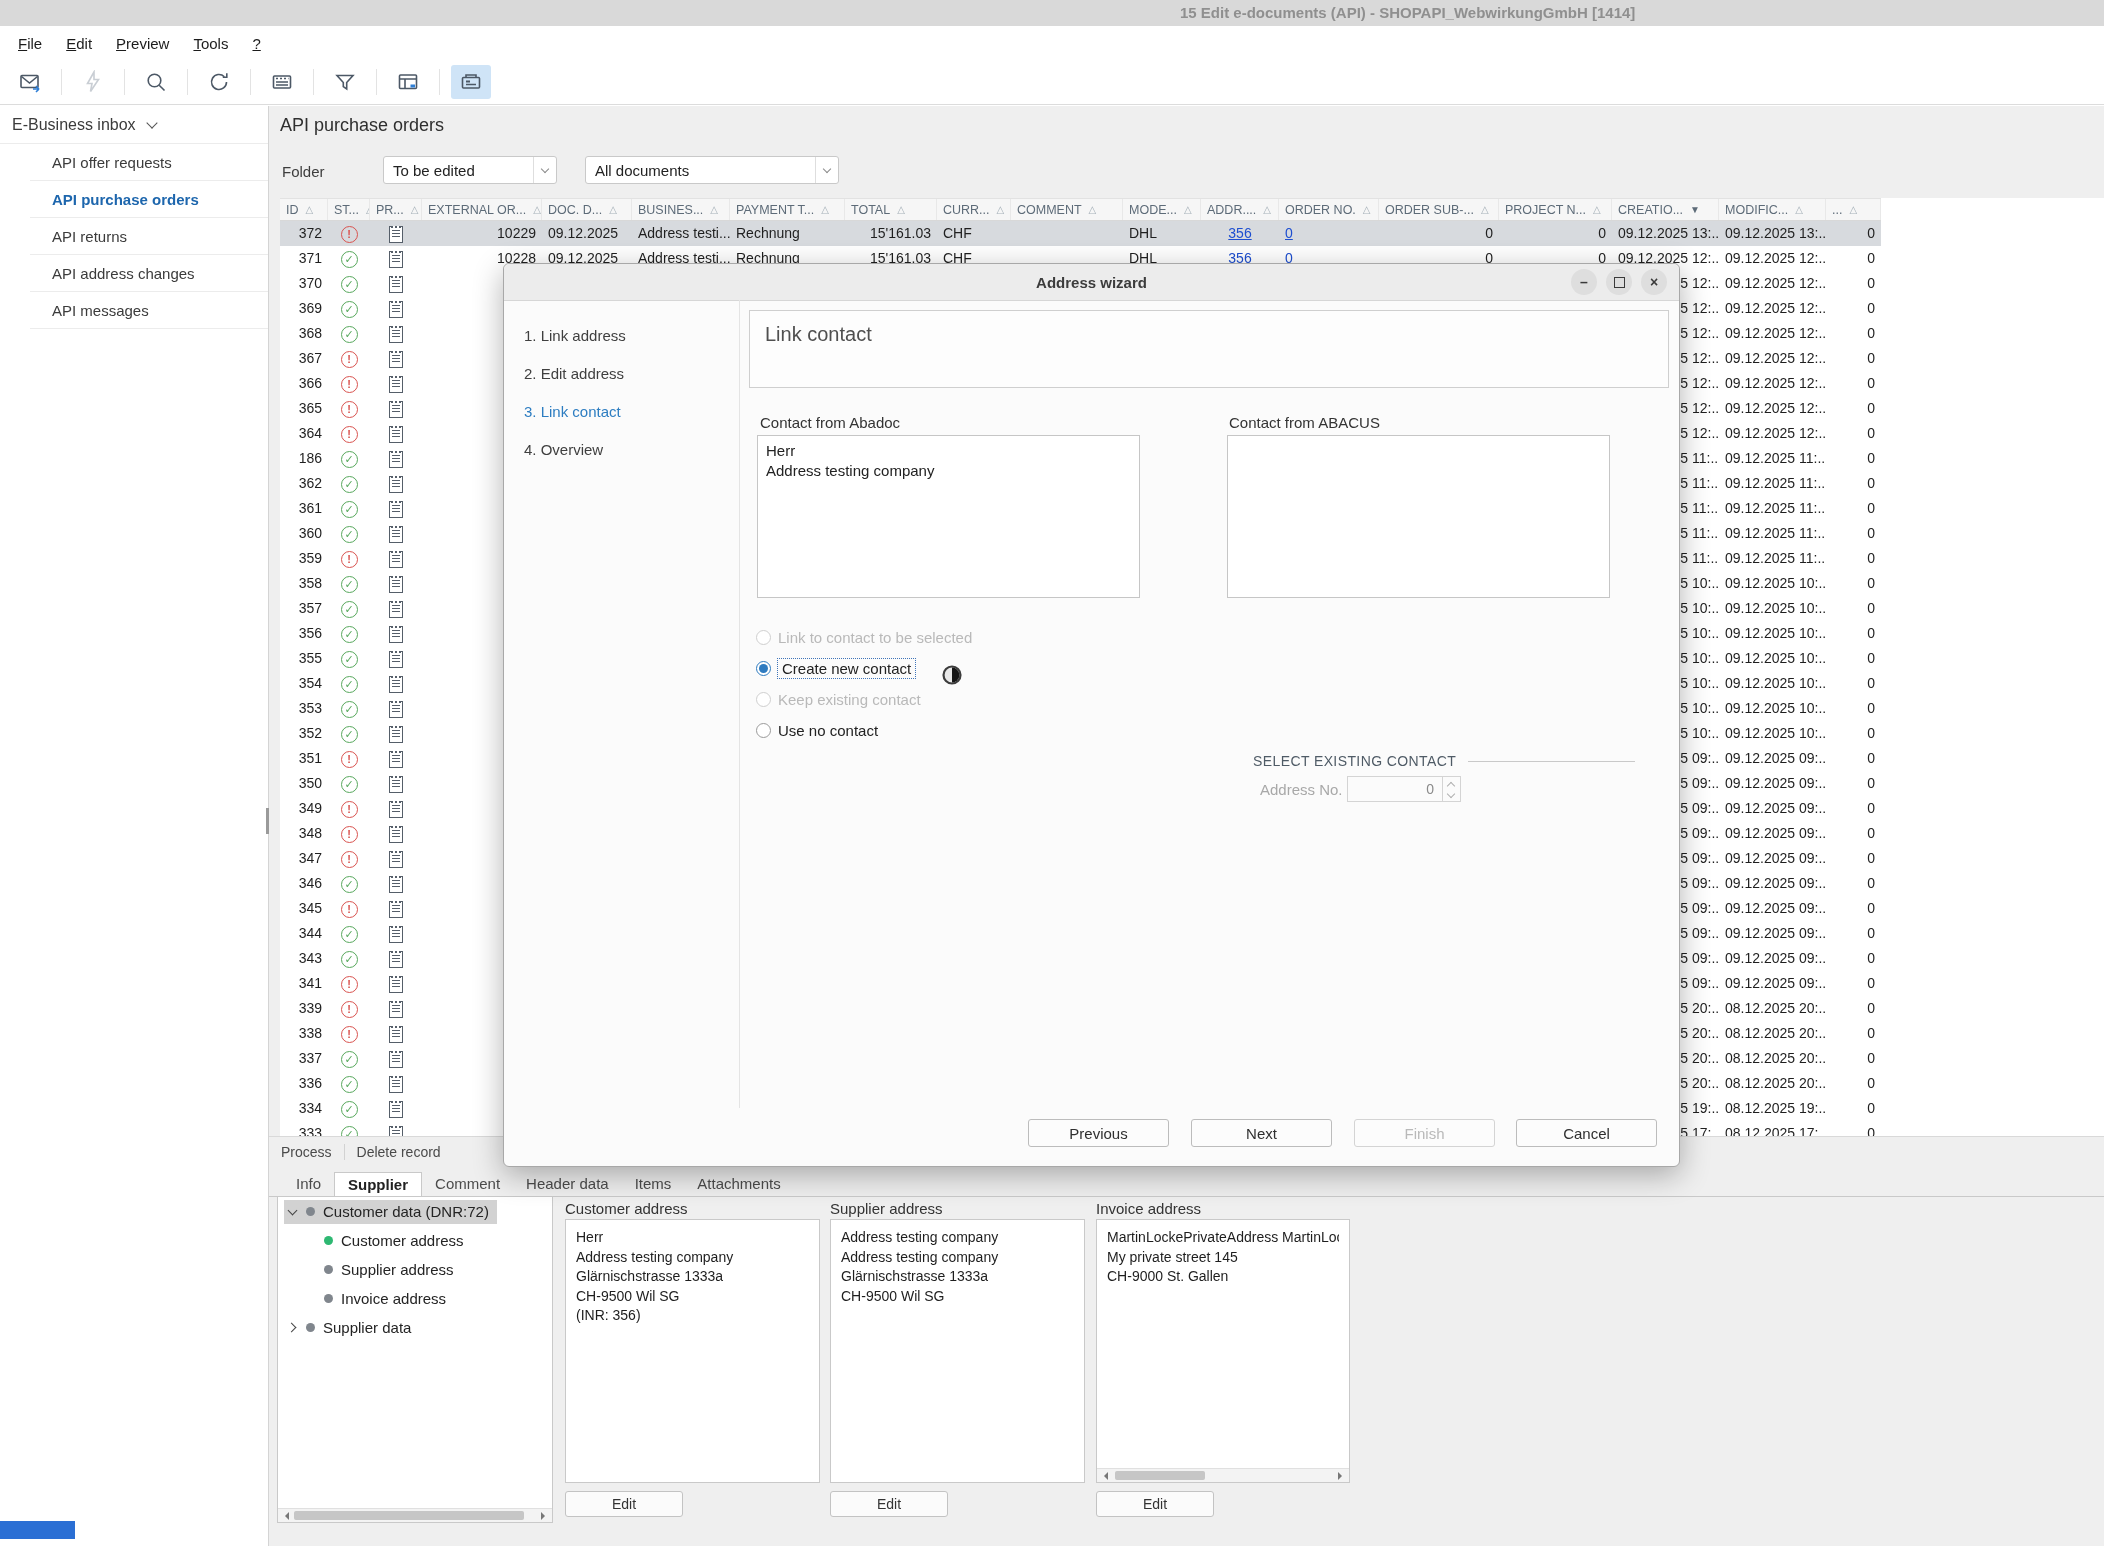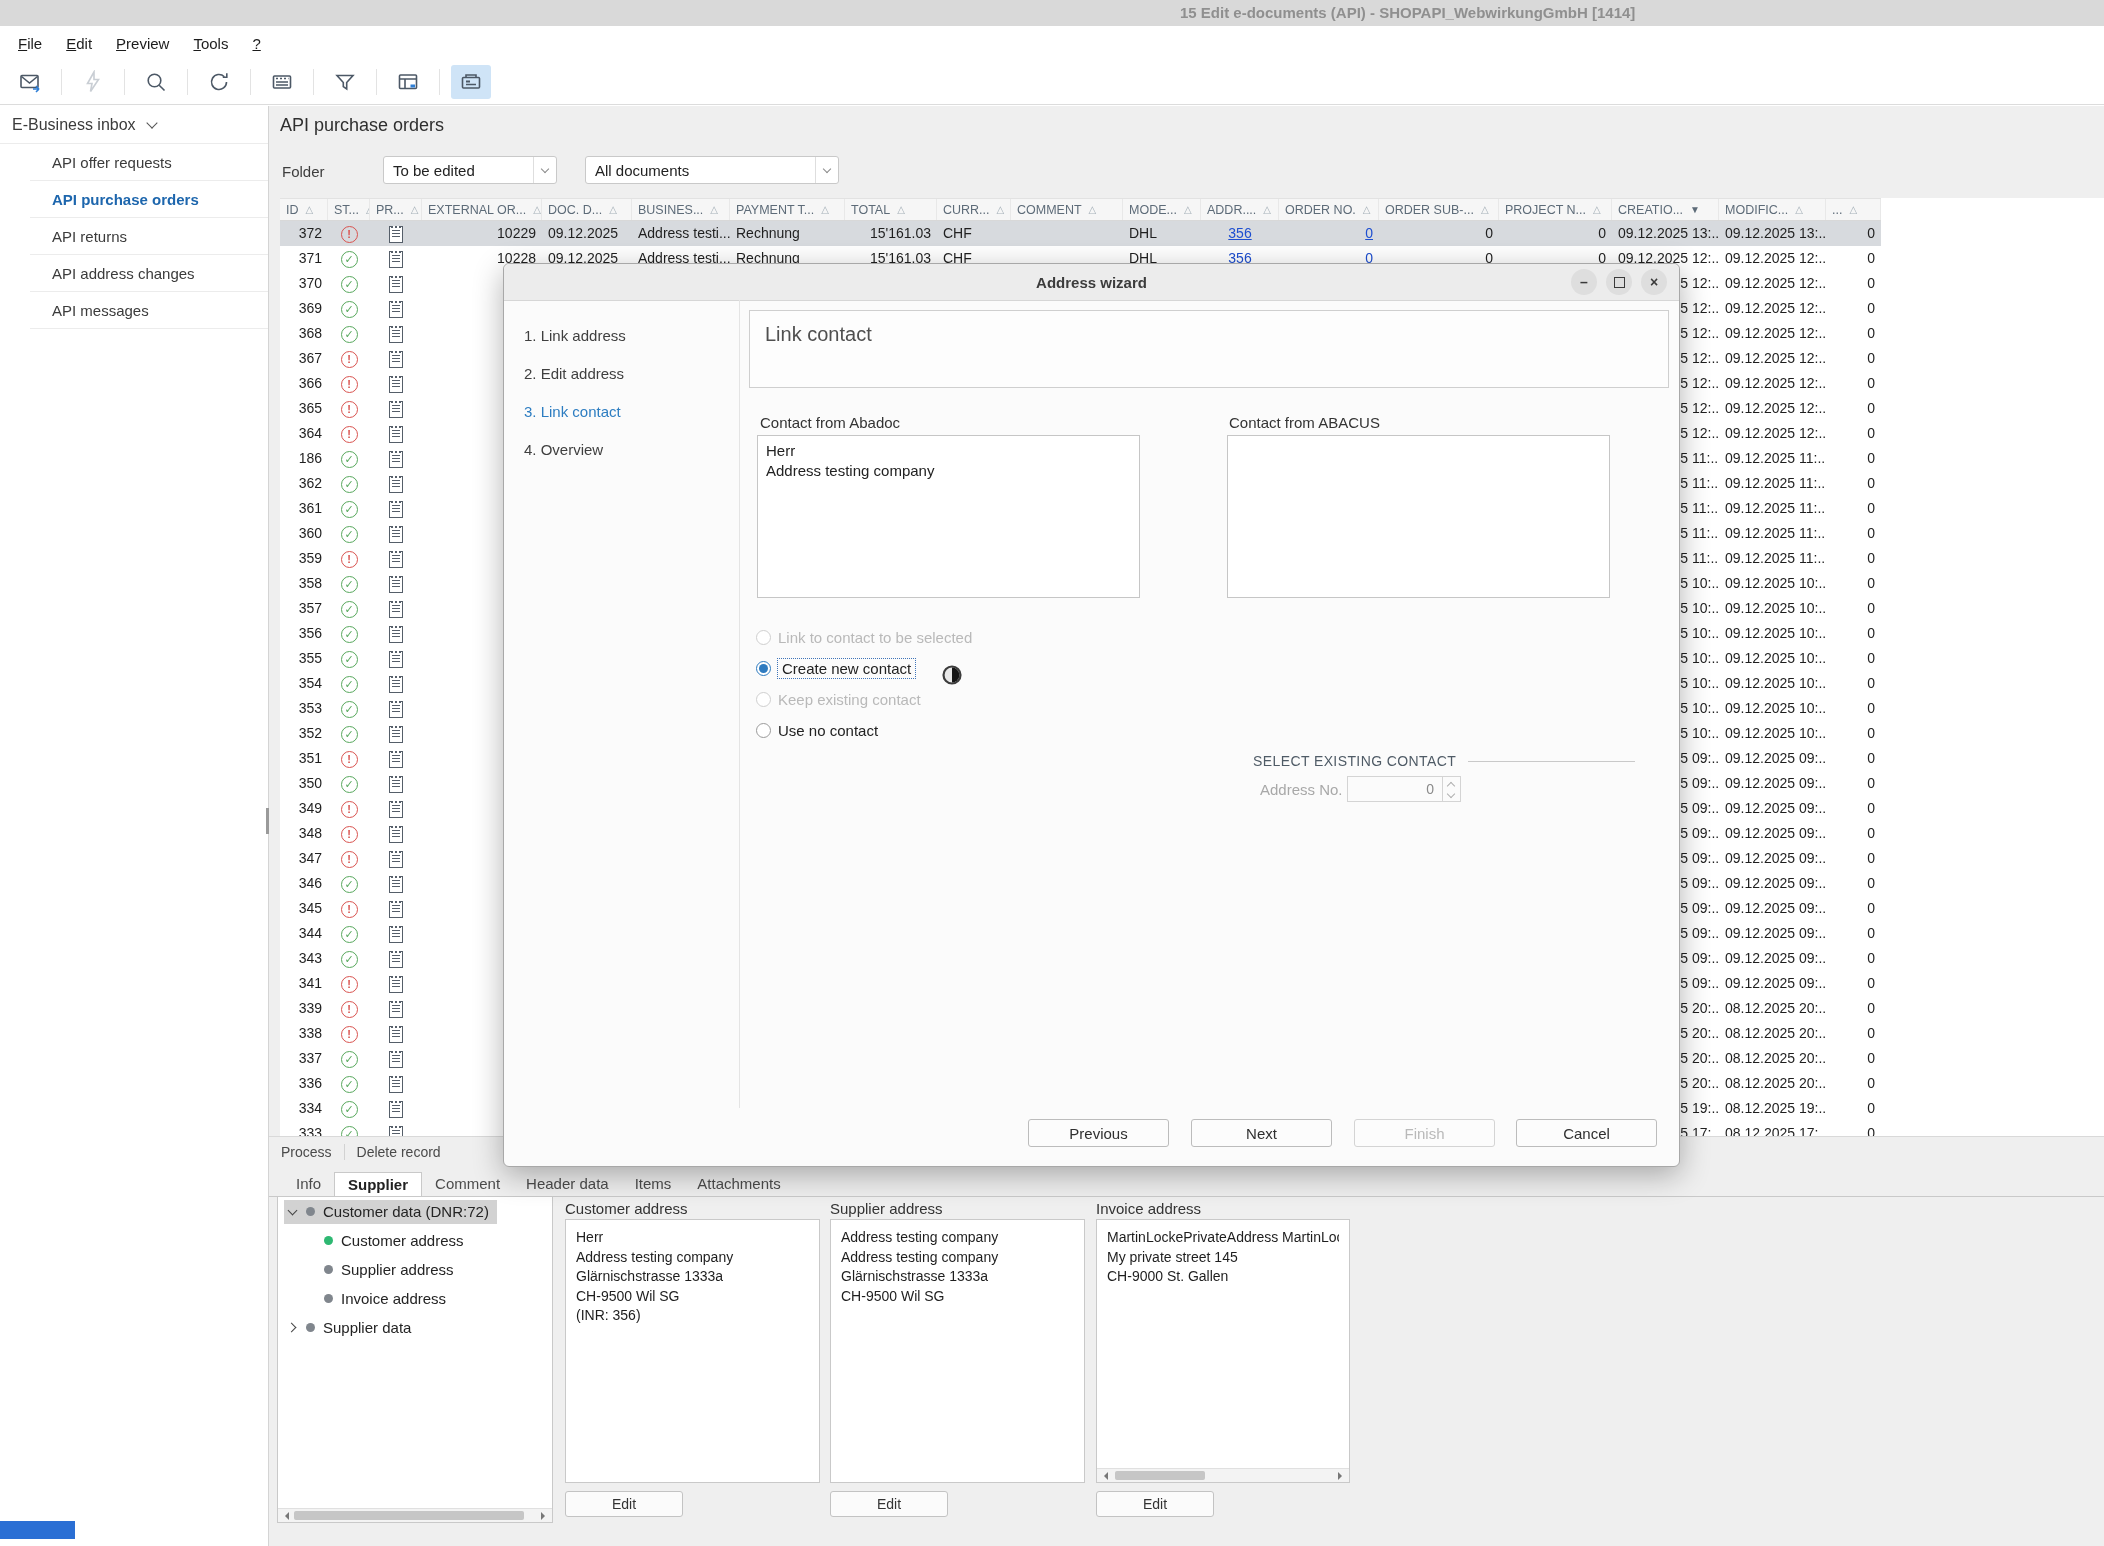--- a/index.html
+++ b/index.html
@@ -52,21 +52,21 @@
   .c-pr{width:52px;text-align:center;}
   .c-external{width:120px;text-align:right;}
   .c-docd{width:90px;}
   .c-busines{width:98px;}
   .c-payment{width:115px;}
   .c-total{width:92px;text-align:right;}
   .c-curr{width:74px;}
   .c-comment{width:112px;}
   .c-mode{width:78px;}
   .c-addr{width:78px;text-align:center;}
-  .c-orderno{width:100px;text-align:right;}
+  .c-orderno{width:100px;text-align:left;}
   .c-ordersub{width:120px;text-align:right;}
   .c-project{width:113px;text-align:right;}
   .c-creatio{width:107px;}
   .c-modific{width:107px;}
   .c-more{width:55px;text-align:right;}
   .st{display:inline-block;width:17px;height:17px;border-radius:50%;box-sizing:border-box;font-size:11px;font-weight:bold;line-height:14px;vertical-align:middle;}
   .st.err{border:1.6px solid #d9534f;color:#d9534f;}
   .st.ok{border:1.6px solid #57a85c;color:#57a85c;}
   .docicon{position:relative;display:inline-block;width:12px;height:15px;border:1px solid #555e69;background:#fff;vertical-align:middle;}
   .docicon::before{content:"";position:absolute;left:2px;right:2px;top:3px;height:1px;background:#555e69;box-shadow:0 3px 0 #555e69,0 6px 0 #555e69;}

